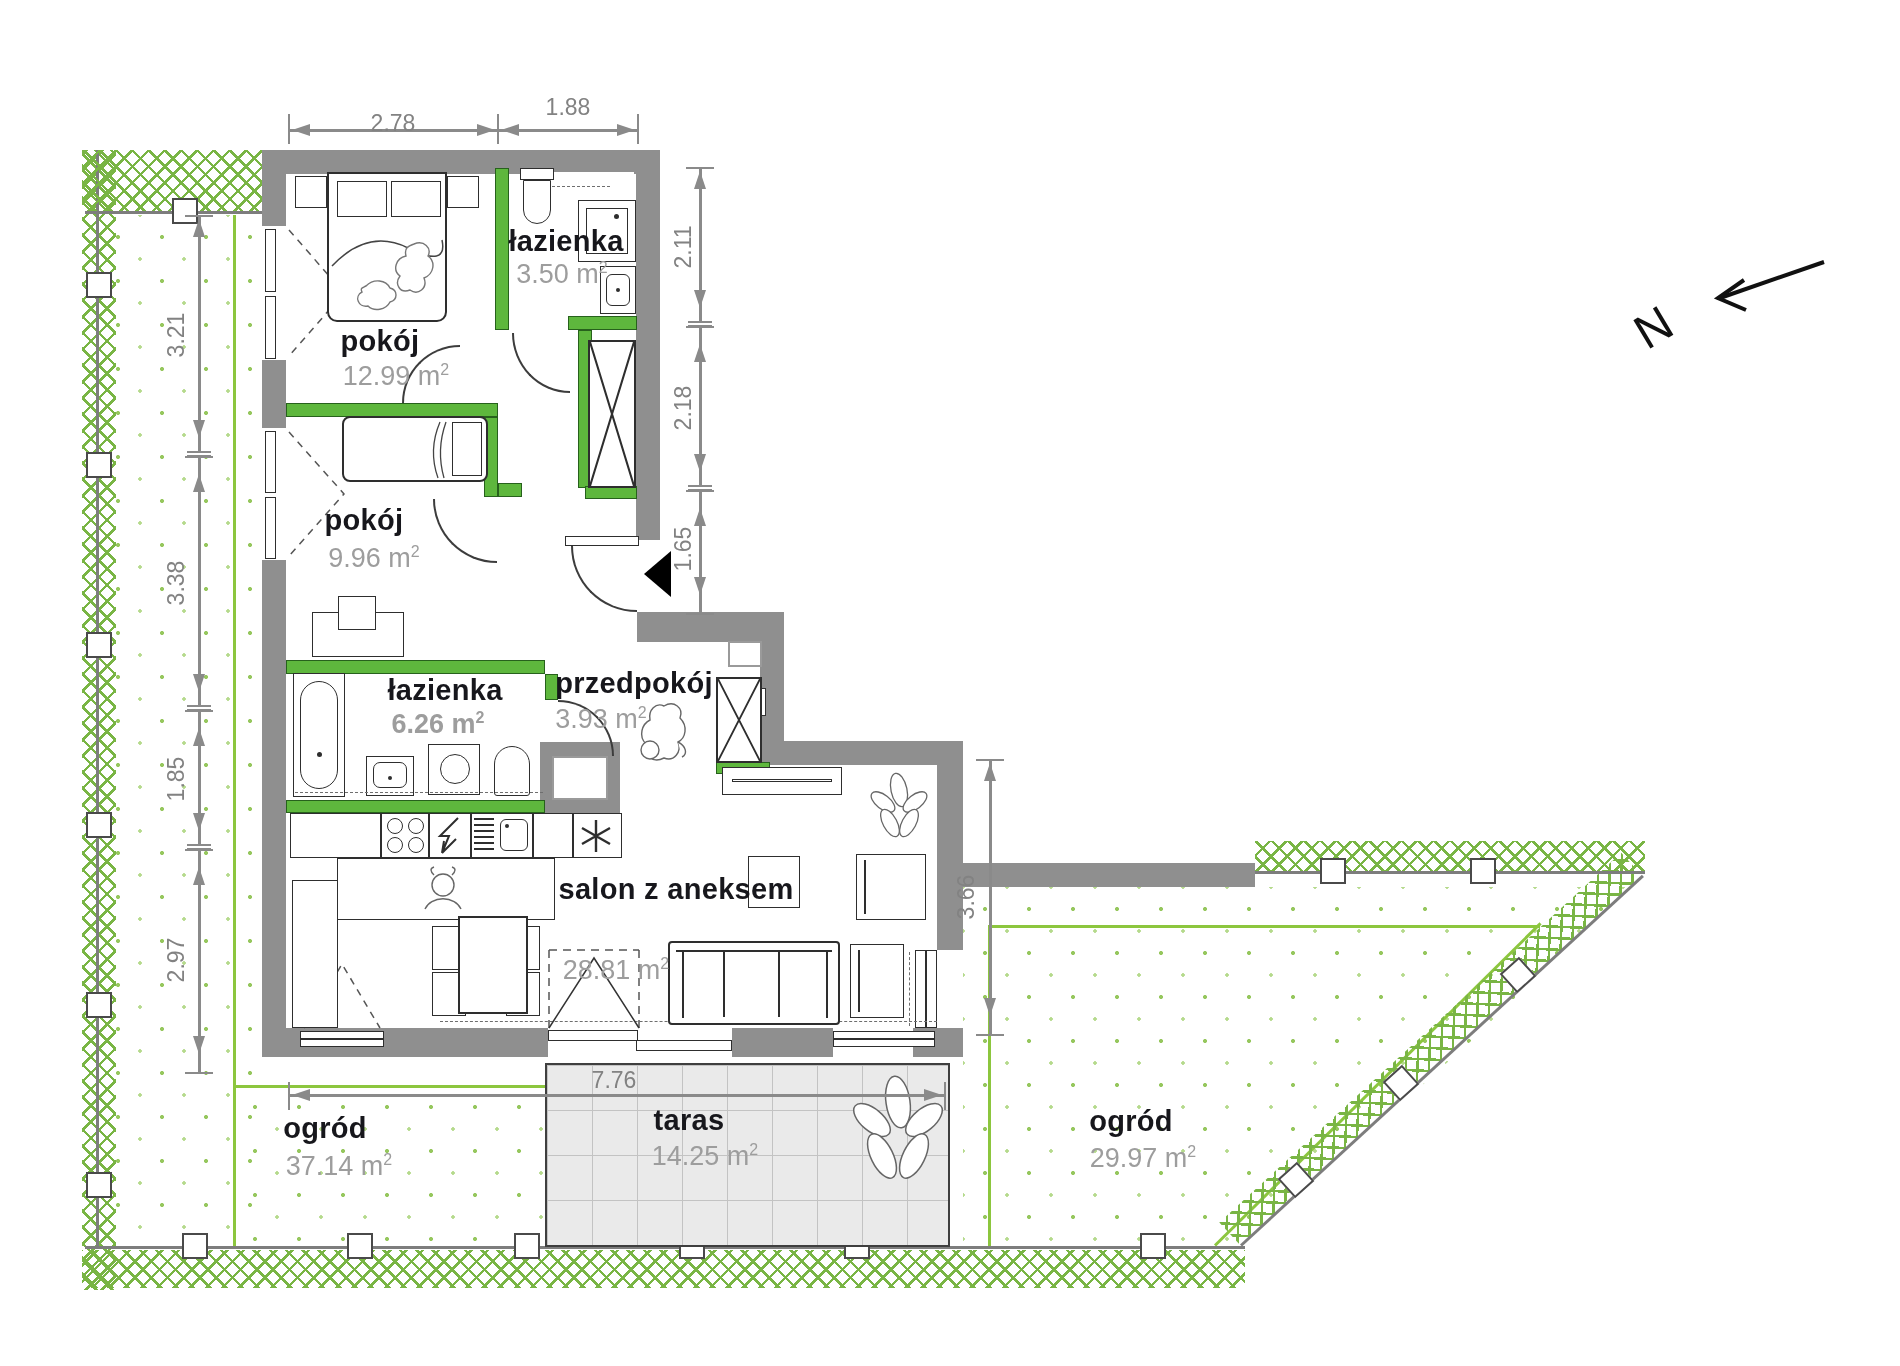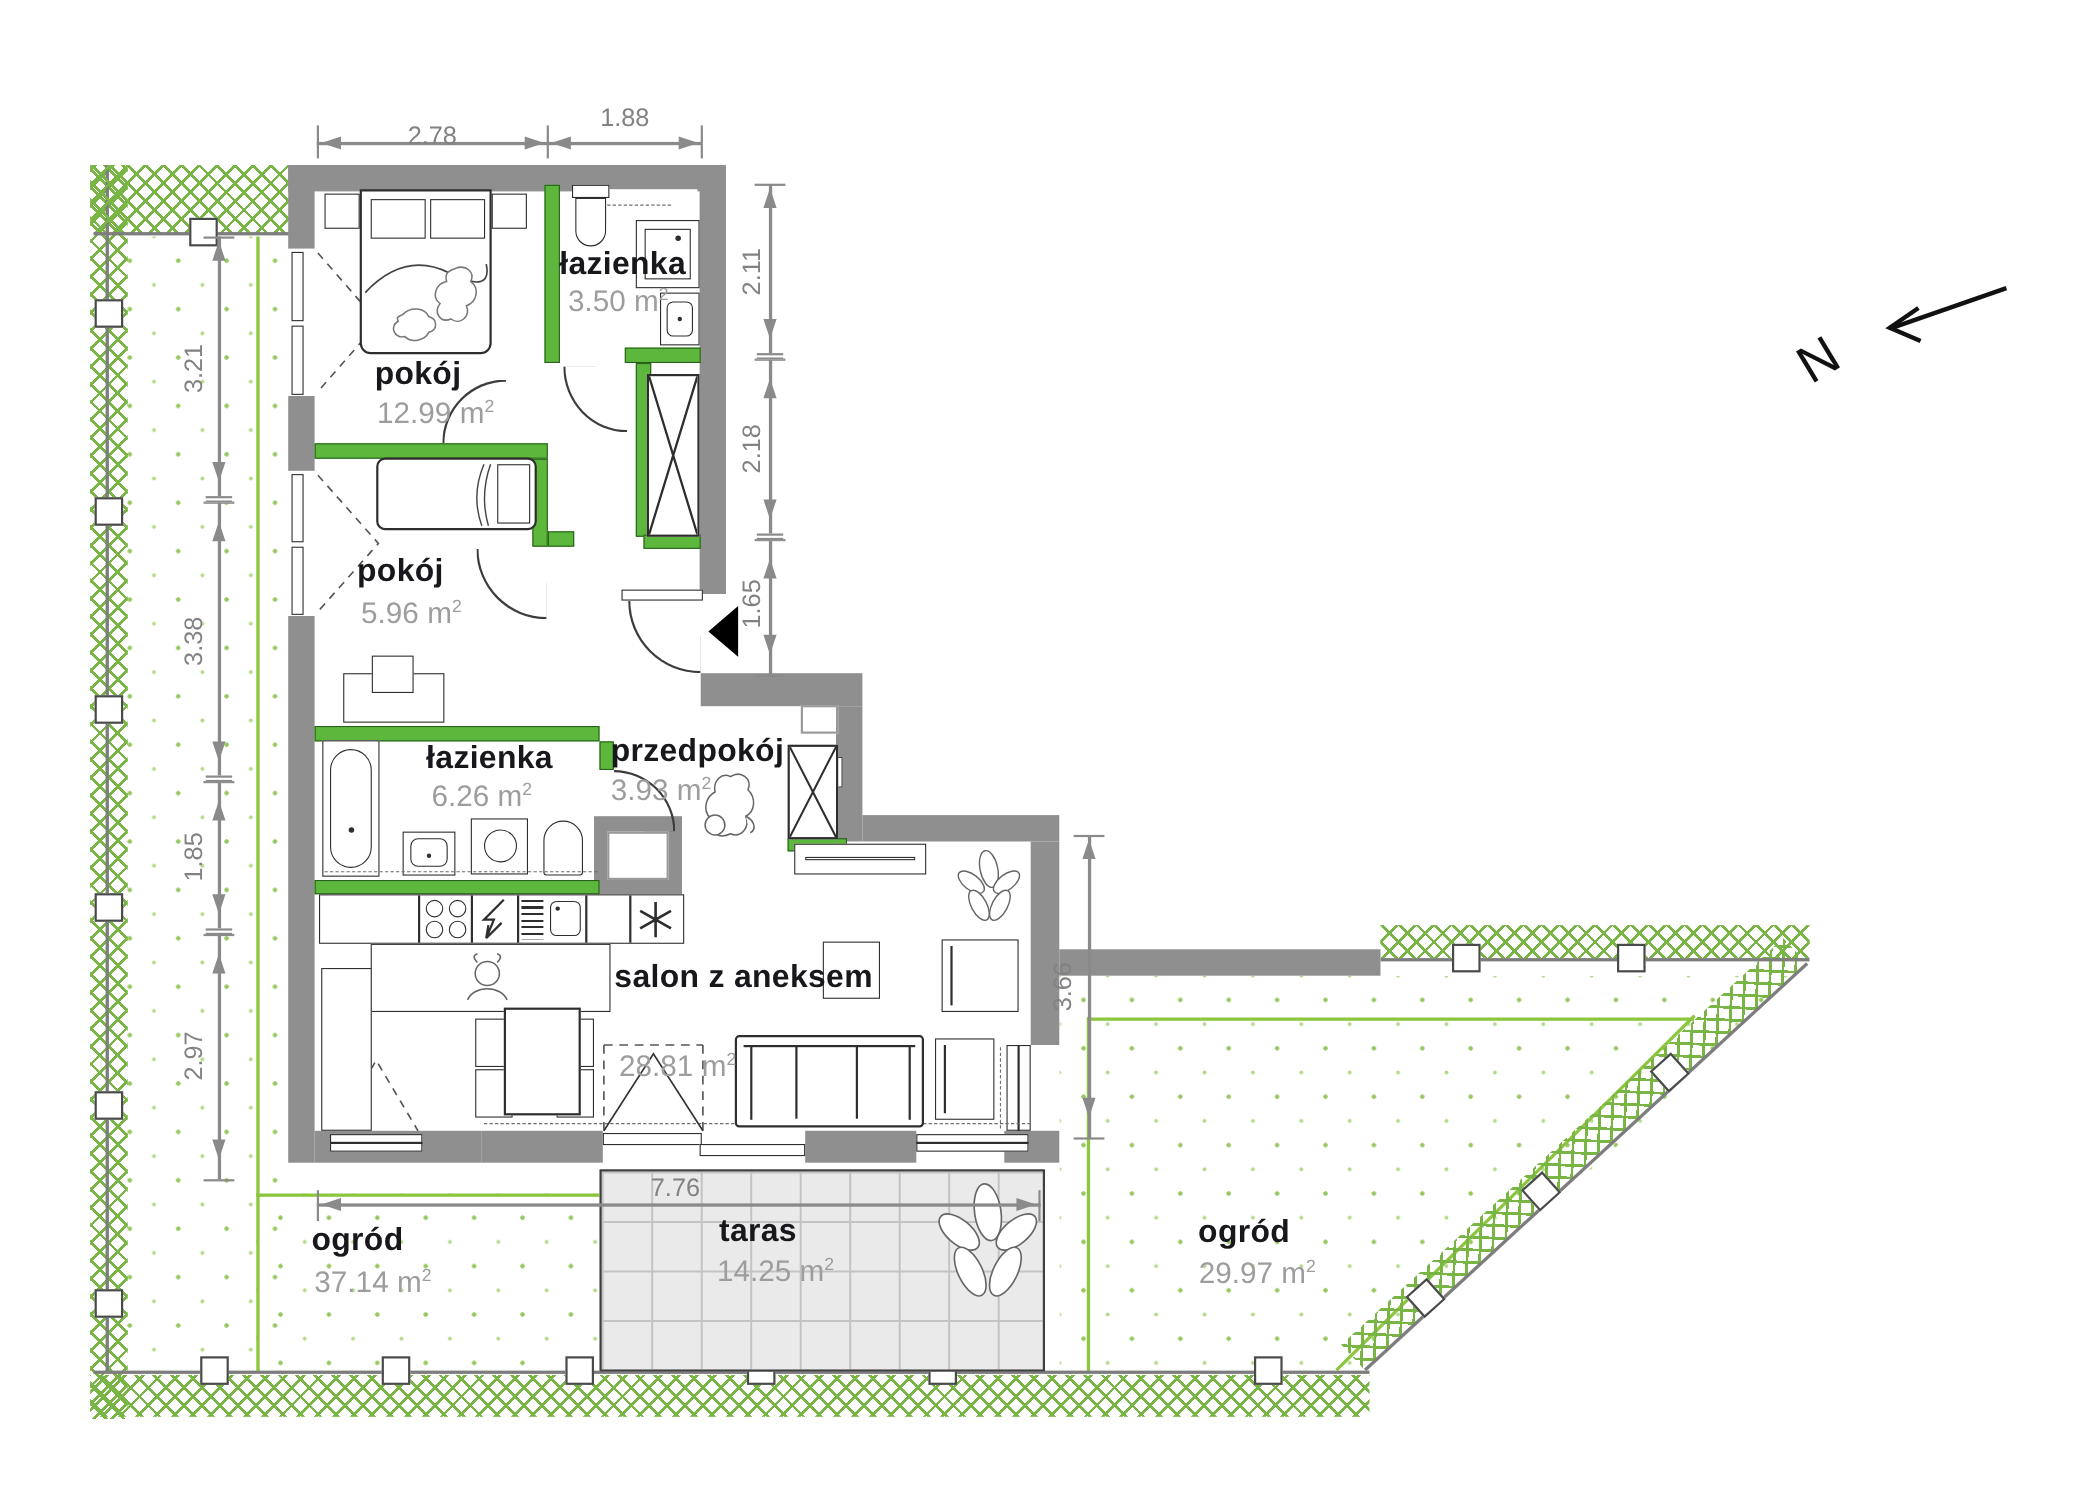--- a/index.html
+++ b/index.html
@@ -365,23 +365,23 @@
   <svg class="a" style="left:1700px;top:248px;" width="130" height="68" viewBox="0 0 130 68">
     <path d="M124,14 L20,50" fill="none" stroke="#111" stroke-width="4"></path>
     <path d="M44,32 L18,50 L46,62" fill="none" stroke="#111" stroke-width="4"></path>
   </svg>
 
   <div class="a rn" style="left:380px;top:341px;">pokój</div>
   <div class="a ra" style="left:396px;top:376px;"><span>12.99</span>&nbsp;<span>m</span><sup>2</sup></div>
   <div class="a rn" style="left:566px;top:241px;">łazienka</div>
   <div class="a ra" style="left:562px;top:274px;"><span>3.50</span>&nbsp;<span>m</span><sup>2</sup></div>
   <div class="a rn" style="left:364px;top:520px;">pokój</div>
-  <div class="a ra" style="left:374px;top:558px;"><span>5.96</span>&nbsp;<span>m</span><sup>2</sup></div>
+  <div class="a ra" style="left:374px;top:558px;"><span>9.96</span>&nbsp;<span>m</span><sup>2</sup></div>
   <div class="a rn" style="left:445px;top:690px;">łazienka</div>
-  <div class="a ra" style="left:438px;top:724px;"><span>6.26</span>&nbsp;<span>m</span><sup>2</sup></div>
+  <div class="a ra" style="left:438px;top:724px;font-weight:bold;"><span>6.26</span>&nbsp;<span>m</span><sup>2</sup></div>
   <div class="a rn" style="left:634px;top:683px;">przedpokój</div>
   <div class="a ra" style="left:601px;top:719px;"><span>3.93</span>&nbsp;<span>m</span><sup>2</sup></div>
   <div class="a rn" style="left:676px;top:889px;">salon z aneksem</div>
   <div class="a ra" style="left:616px;top:926px;margin-top:44px;"><span>28.81</span>&nbsp;<span>m</span><sup>2</sup></div>
   <div class="a rn" style="left:689px;top:1120px;">taras</div>
   <div class="a ra" style="left:705px;top:1156px;"><span>14.25</span>&nbsp;<span>m</span><sup>2</sup></div>
   <div class="a rn" style="left:325px;top:1128px;">ogród</div>
   <div class="a ra" style="left:339px;top:1166px;"><span>37.14</span>&nbsp;<span>m</span><sup>2</sup></div>
   <div class="a rn" style="left:1131px;top:1121px;">ogród</div>
   <div class="a ra" style="left:1143px;top:1158px;"><span>29.97</span>&nbsp;<span>m</span><sup>2</sup></div>

